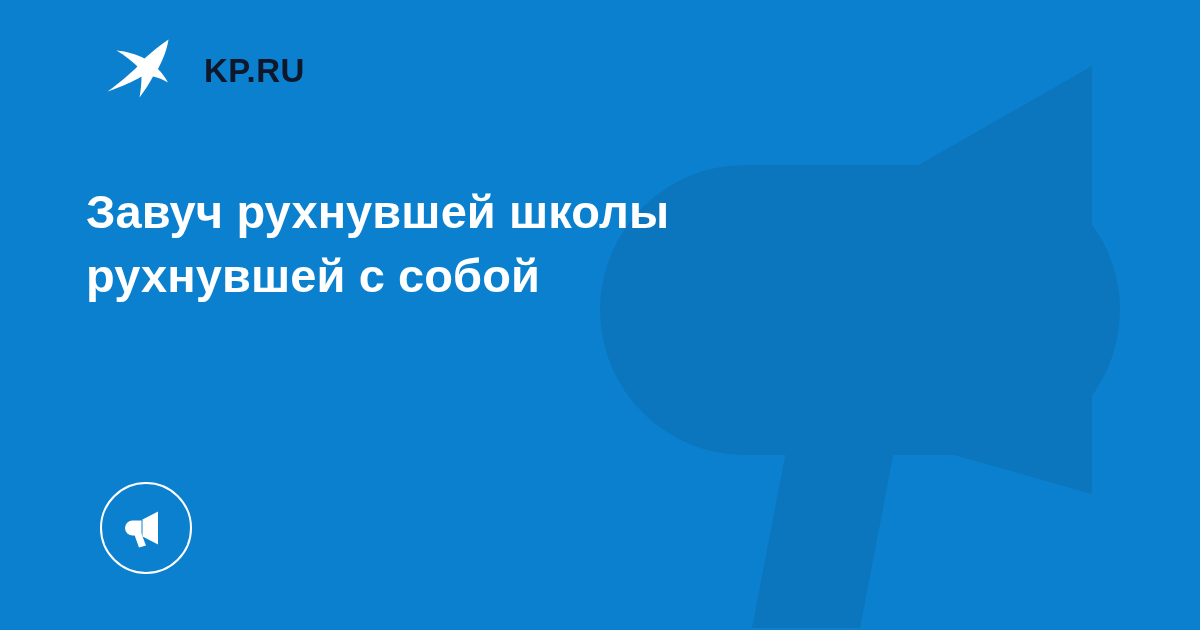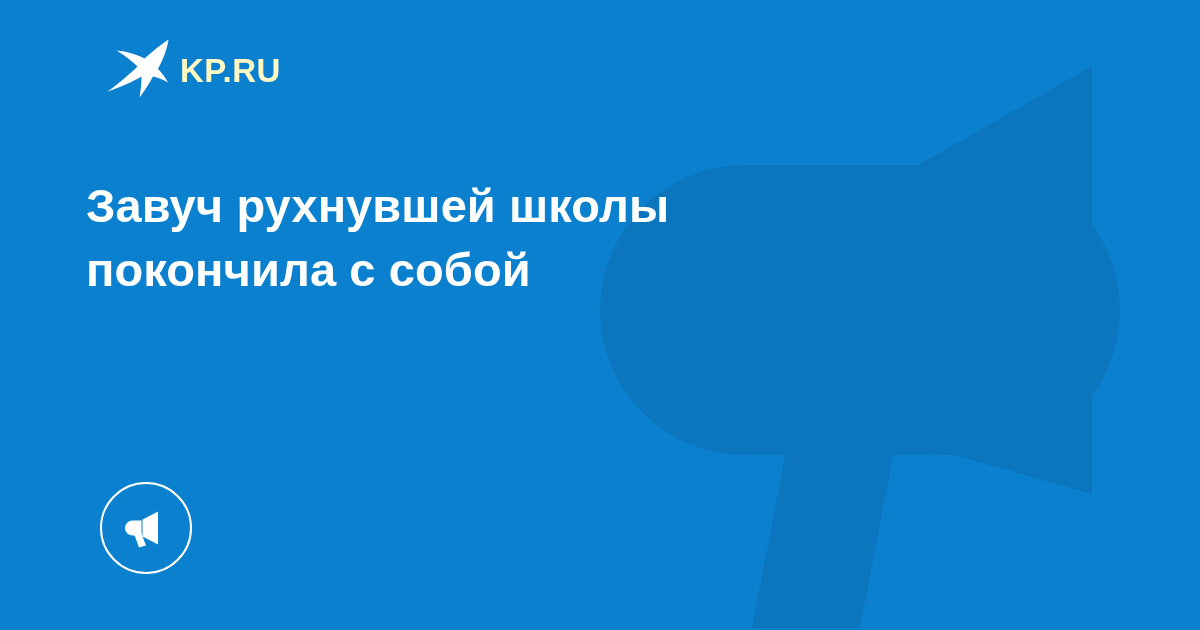--- a/index.html
+++ b/index.html
@@ -38,33 +38,34 @@
     display: flex;
     align-items: center;
     height: 72px;
   }
   #brand-bird {
     width: 74px;
     height: 66px;
     display: block;
   }
   #brand-word {
-    color: #fef9c3;
+    margin-left: 24px;
+    color: #0f172a;
     font-size: 33px;
     font-weight: bold;
     letter-spacing: 0.5px;
     line-height: 1;
     white-space: nowrap;
   }
 
   
   #headline {
     position: absolute;
     left: 86px;
-    top: 174px;
+    top: 180px;
     width: 790px;
     color: #ffffff;
     font-size: 47px;
     font-weight: bold;
     line-height: 64px;
     letter-spacing: 0.1px;
   }
   #headline .hl-line {
     display: block;
     white-space: nowrap;
@@ -109,21 +110,21 @@
 
   <div id="brand">
     <svg id="brand-bird" viewBox="0 0 74 66" aria-hidden="true">
       <path fill="#ffffff" d="M62.5 2.5 C54 8.5 45.5 15 38.5 21.5 C31 17.5 21.5 14.5 10.5 13.5 C19.5 19 26.5 24.5 31.5 29.5 C24.5 36.5 14 45.5 1.5 54.5 C16 49.5 27 44.5 35.5 39.5 C35.5 45 35 52 33.5 60.5 C39 53 43.5 46 47 39.5 C52 40.5 57 42.5 62 45.5 C59 40 55.5 35.5 52 32 C58 20.5 61.5 10.5 62.5 2.5 Z"></path>
     </svg>
     <div id="brand-word">KP.RU</div>
   </div>
 
   <div id="headline">
     <span class="hl-line">Завуч рухнувшей школы</span>
-    <span class="hl-line">покончила с собой</span>
+    <span class="hl-line">рухнувшей с собой</span>
   </div>
 
   <div id="audio-badge">
     <svg viewBox="0 0 44 44" aria-hidden="true">
       <path fill="#ffffff" d="M8.5 14.5 h9 v15 h-9 a5.2 5.2 0 0 1 0 -15 z"></path>
       <path fill="#ffffff" d="M18.5 13.5 L34 5.5 L34 38.5 L18.5 30.5 Z"></path>
       <path fill="#ffffff" d="M10.5 29 L17 26.5 L22 39.5 L15 41.5 Z"></path>
     </svg>
   </div>
 

